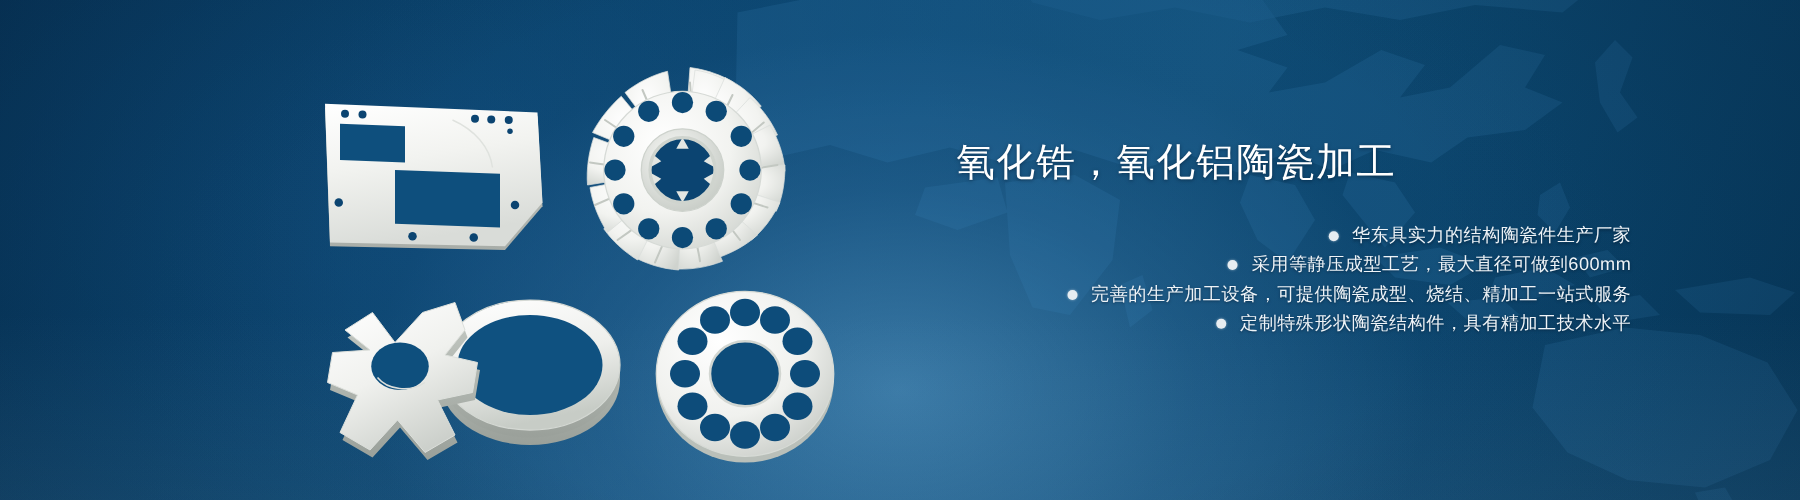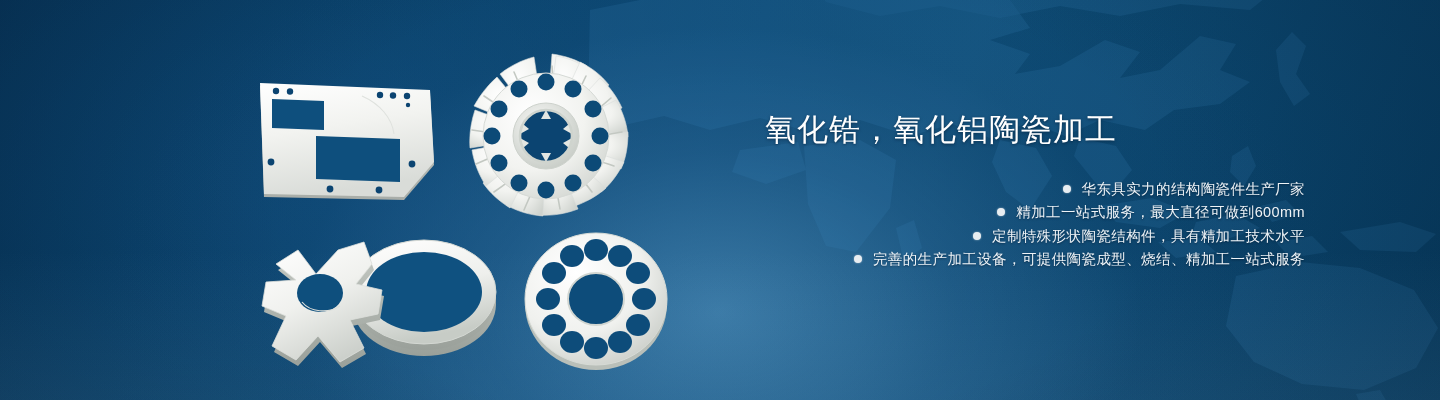--- a/index.html
+++ b/index.html
@@ -348,26 +348,26 @@
   <div class="copy">
     <h1 class="headline">氧化锆，氧化铝陶瓷加工</h1>
 
     <ul class="bullets">
       <li class="bullet">
         <span class="bullet-dot"></span>
         <span class="bullet-text">华东具实力的结构陶瓷件生产厂家</span>
       </li>
       <li class="bullet">
         <span class="bullet-dot"></span>
-        <span class="bullet-text">精加工一站式服务，最大直径可做到600mm</span>
+        <span class="bullet-text">采用等静压成型工艺，最大直径可做到600mm</span>
+      </li>
+      <li class="bullet">
+        <span class="bullet-dot"></span>
+        <span class="bullet-text">完善的生产加工设备，可提供陶瓷成型、烧结、精加工一站式服务</span>
       </li>
       <li class="bullet">
         <span class="bullet-dot"></span>
         <span class="bullet-text">定制特殊形状陶瓷结构件，具有精加工技术水平</span>
       </li>
-      <li class="bullet">
-        <span class="bullet-dot"></span>
-        <span class="bullet-text">完善的生产加工设备，可提供陶瓷成型、烧结、精加工一站式服务</span>
-      </li>
     </ul>
   </div>
 
 </div>
 
 </body></html>

